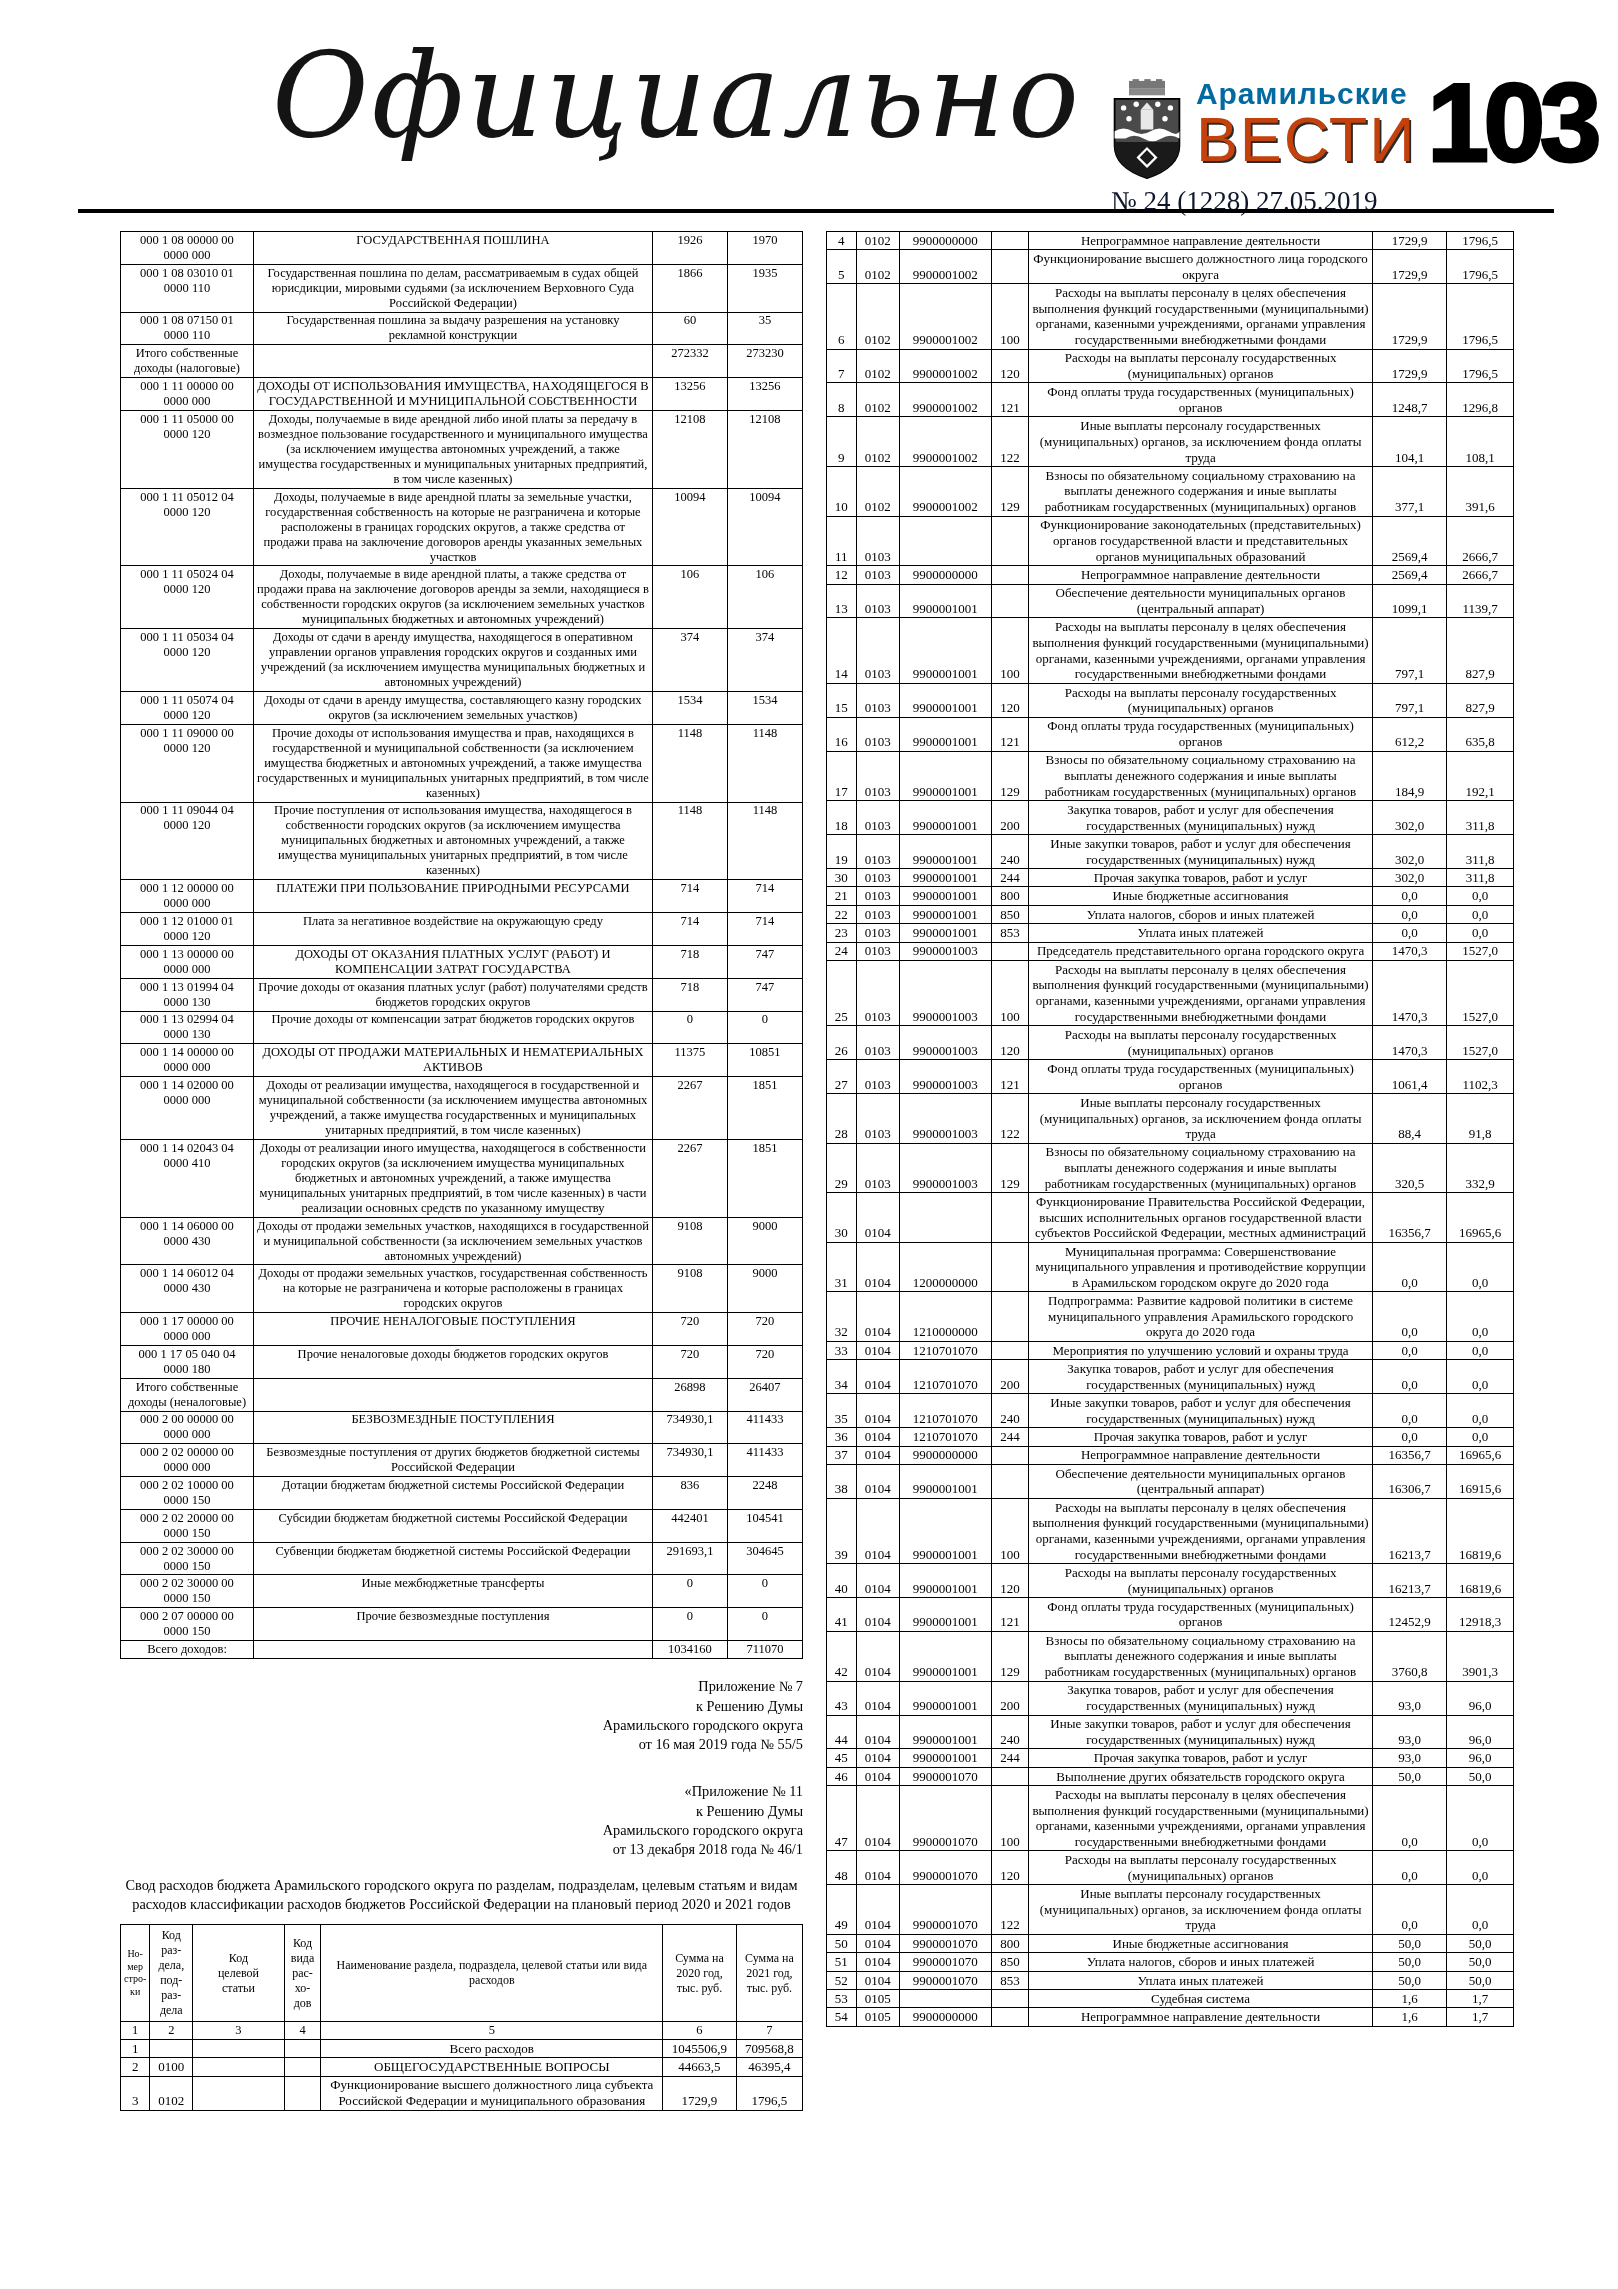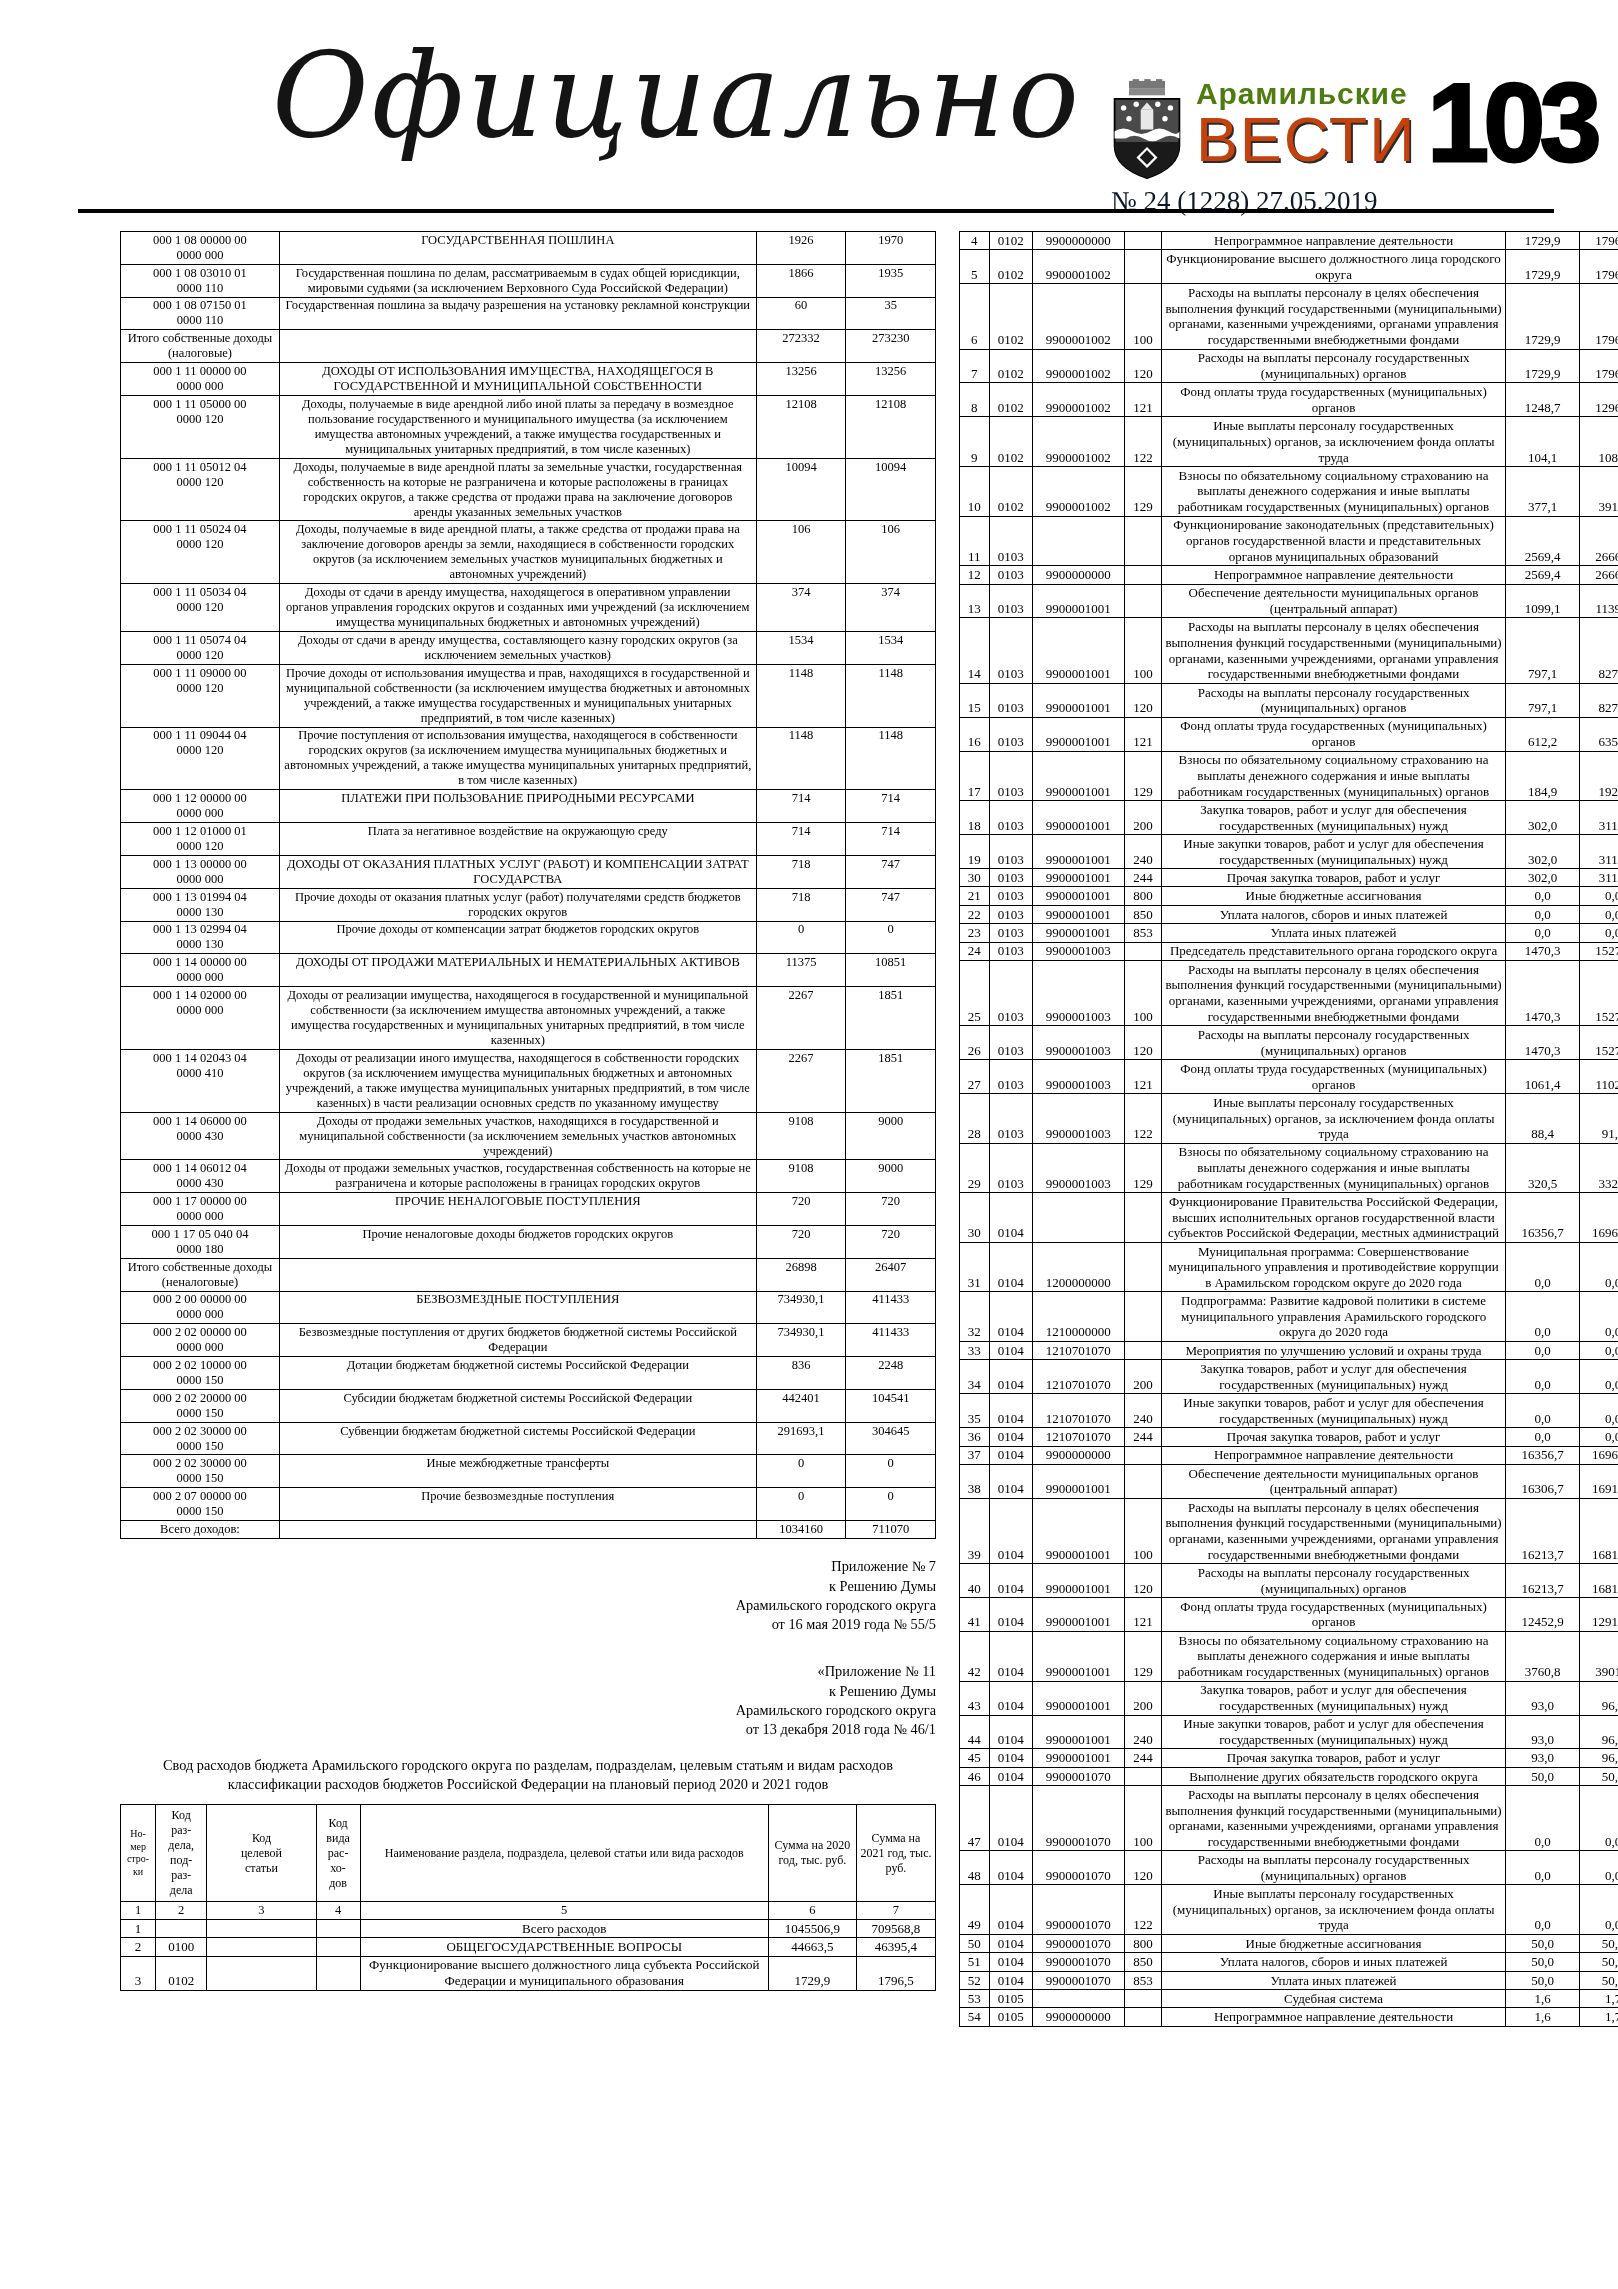--- a/index.html
+++ b/index.html
@@ -6,32 +6,32 @@
   .page{position:relative;width:1619px;height:2290px;background:#ffffff;color:#000;
         font-family:"Liberation Serif", serif;overflow:hidden;margin:0 auto;}
   
   .script-title{position:absolute;left:272px;top:26px;font-family:"DejaVu Serif", serif;
         font-style:italic;font-size:118px;letter-spacing:2.8px;color:#141414;}
   .logo{position:absolute;top:78px;right:65px;width:443px;}
   .logo-top{display:flex;align-items:flex-start;}
   .coat{width:72px;height:103px;flex:0 0 auto;}
   .names{margin-left:13px;display:flex;flex-direction:column;}
   .name1{font-family:"Liberation Sans", sans-serif;font-weight:bold;font-size:30px;
-         letter-spacing:0.9px;color:#4d7c0f;line-height:1.05;}
+         letter-spacing:0.9px;color:#0369a1;line-height:1.05;}
   .name2{font-family:"Liberation Sans", sans-serif;font-weight:normal;font-size:63px;
          color:#c2410c;letter-spacing:1.8px;line-height:0.95;text-shadow:1.8px 1.8px 0 #2b2b2b;text-align:center;}
   .pageno{font-family:"Liberation Sans", sans-serif;font-weight:bold;font-size:111px;
           line-height:0.82;margin-left:11px;letter-spacing:-5.5px;color:#000;
           -webkit-text-stroke:2.8px #000;}
   .issue{font-size:27px;margin-top:5px;color:#0f172a;}
   .header-rule{position:absolute;top:209px;left:78px;right:65px;height:3.7px;background:#000;}
   
   .columns{position:absolute;top:231px;left:120px;right:105px;display:flex;gap:23px;
            align-items:flex-start;}
-  .col-left{width:816px;flex:0 0 auto;}
+  .col-left{width:683px;flex:0 0 auto;}
   .col-right{width:688px;flex:0 0 auto;}
   
   table.tbl{width:100%;border-collapse:collapse;}
   .tbl td,.tbl th{border:1.8px solid #000;padding:0.9px 2.8px;text-align:center;}
   .income{font-size:12.5px;line-height:1.2;}
   .income td{vertical-align:top;}
   .expense{font-size:13px;line-height:1.2;}
   .expense td{vertical-align:bottom;}
   .expense th{font-weight:normal;font-size:12px;white-space:pre-line;vertical-align:middle;
               line-height:1.25;padding:2.8px 1.8px;}

